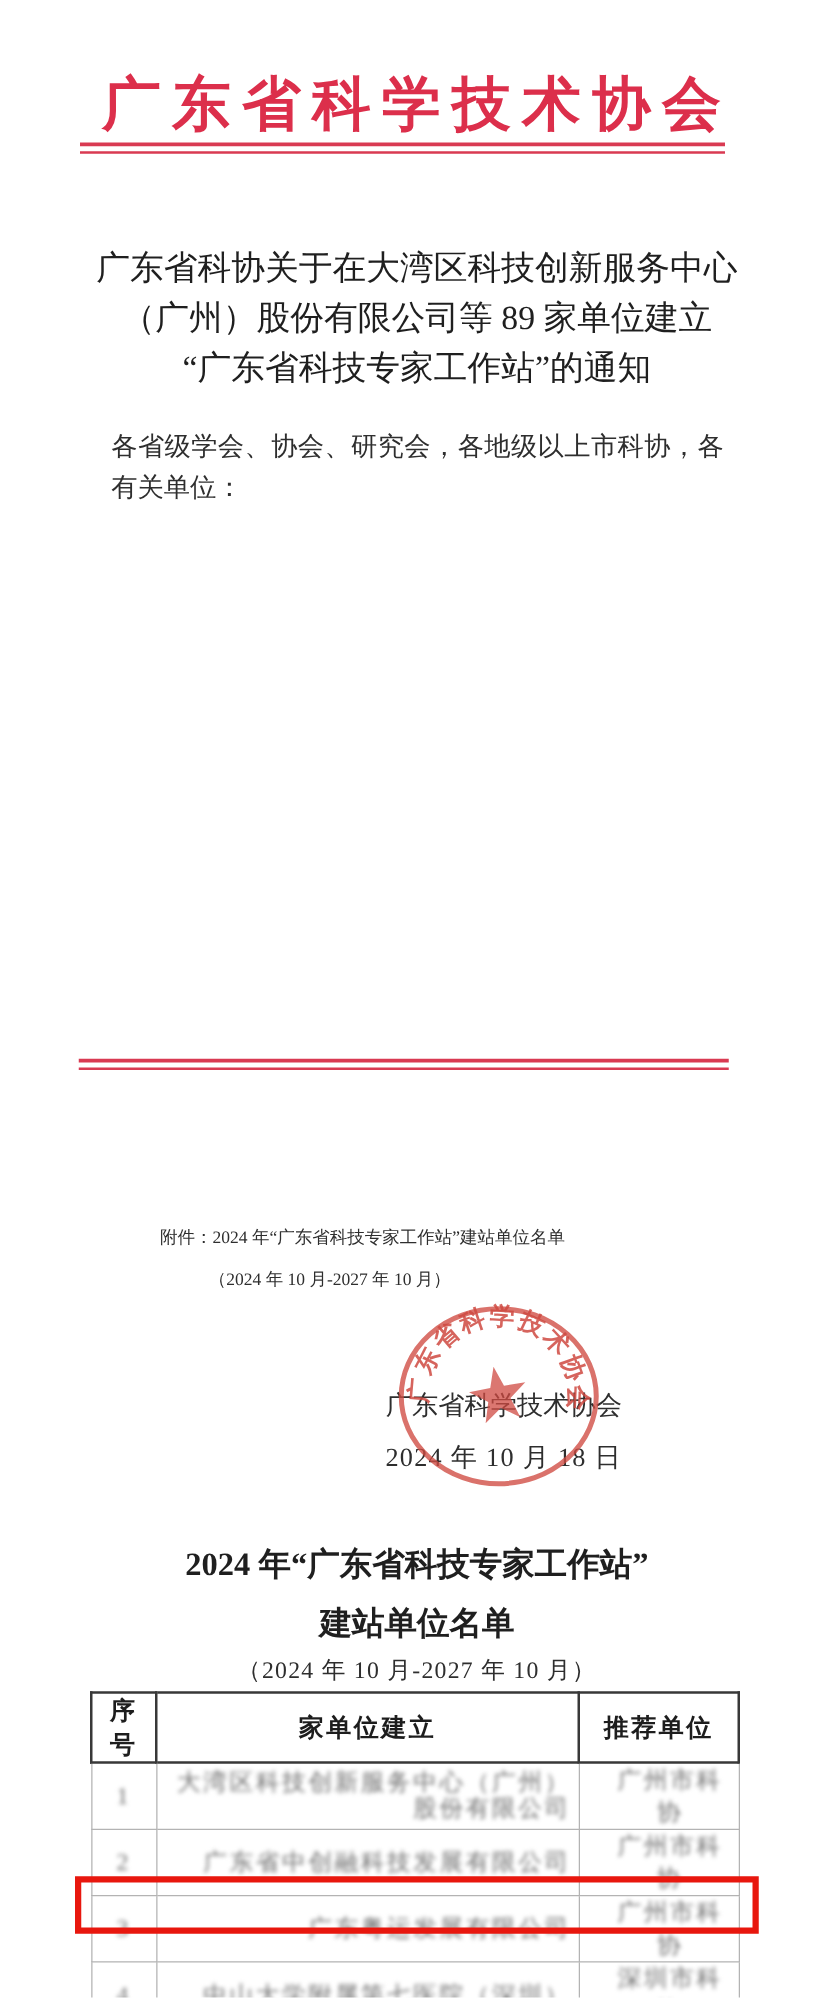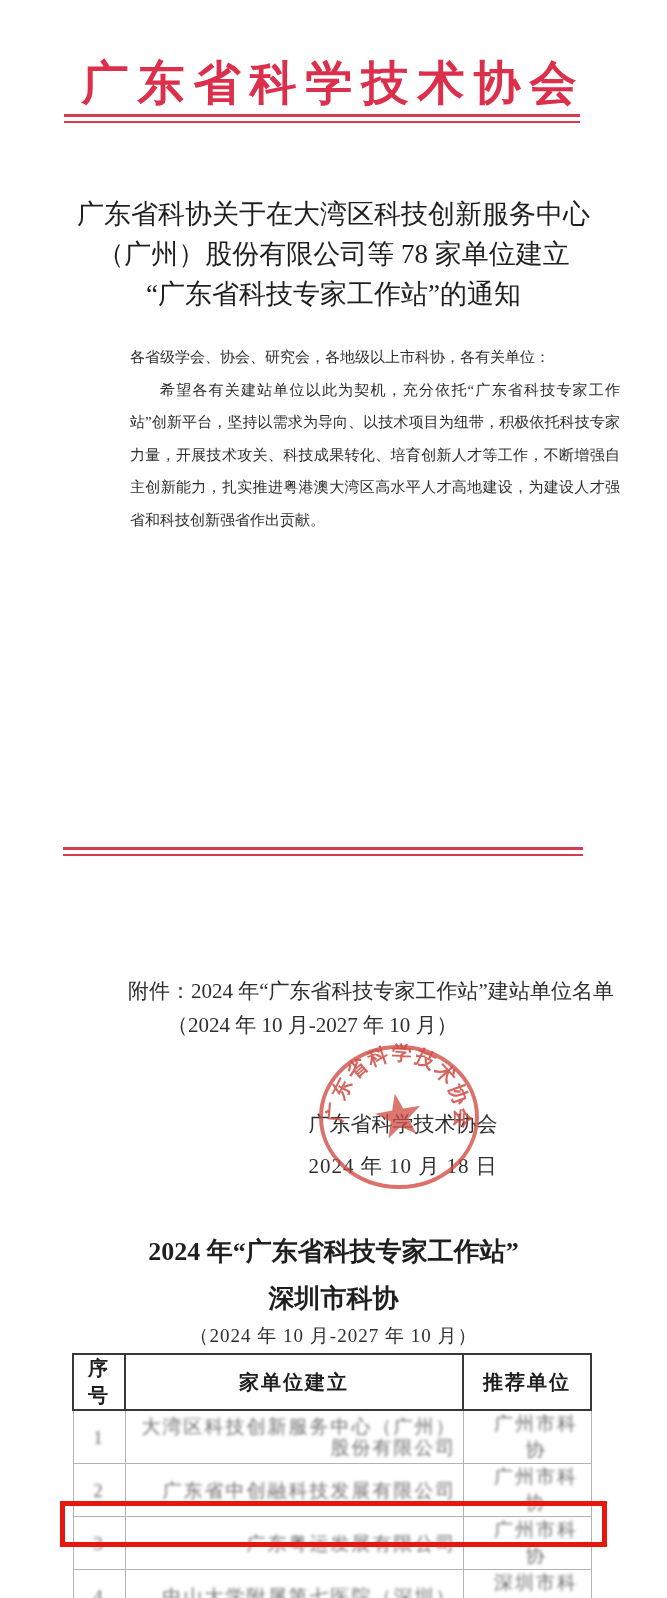--- a/index.html
+++ b/index.html
@@ -24,28 +24,28 @@
 
   
   .notice-title{
     top:194px;left:40px;width:587px;text-align:center;
     font-size:27px;font-weight:normal;line-height:40px;color:#1f1f1f;
   }
 
   
   .body-text{
     top:341px;left:89px;width:490px;
-    font-size:15px;line-height:32.6px;text-align:justify;color:#2e2e2e;margin-left:41px;
+    font-size:21px;line-height:32.6px;text-align:justify;color:#2e2e2e;
   }
   .body-text p{margin:0;}
   .body-text p.indent{text-indent:2em;}
 
   
   .attachment{
-    top:974px;left:128px;font-size:21px;line-height:34px;color:#2e2e2e;
+    top:974px;left:128px;font-size:14px;line-height:34px;color:#2e2e2e;
   }
   .attachment .line2{padding-left:39px;}
 
   
   .signature{
     top:1110px;left:278px;width:250px;text-align:center;
     font-size:21px;color:#2e2e2e;z-index:2;
   }
   .signature .sig-date{margin-top:14px;letter-spacing:1px;}
 
@@ -92,27 +92,26 @@
   }
 </style>
 </head>
 <body>
 
 <div class="abs letterhead-title">广东省科学技术协会</div>
 <div class="abs double-rule rule-top"></div>
 
 <div class="abs notice-title">
   <div>广东省科协关于在大湾区科技创新服务中心</div>
-  <div>（广州）股份有限公司等 78 家单位建立</div>
+  <div>（广州）股份有限公司等 89 家单位建立</div>
   <div>“广东省科技专家工作站”的通知</div>
 </div>
 
 <div class="abs body-text">
   <p>各省级学会、协会、研究会，各地级以上市科协，各有关单位：</p>
-  <p class="indent">希望各有关建站单位以此为契机，充分依托“广东省科技专家工作站”创新平台，坚持以需求为导向、以技术项目为纽带，积极依托科技专家力量，开展技术攻关、科技成果转化、培育创新人才等工作，不断增强自主创新能力，扎实推进粤港澳大湾区高水平人才高地建设，为建设人才强省和科技创新强省作出贡献。</p>
 </div>
 
 <div class="abs double-rule rule-mid"></div>
 
 <div class="abs attachment">
   <div class="line1">附件：2024 年“广东省科技专家工作站”建站单位名单</div>
   <div class="line2">（2024 年 10 月-2027 年 10 月）</div>
 </div>
 
 <div class="abs signature">
@@ -124,21 +123,21 @@
   <ellipse cx="101" cy="89" rx="78" ry="70" fill="none" stroke="#cf4a41" stroke-width="4" opacity="0.78"></ellipse>
   <path id="sealArc" d="M 44.9,98.9 A 57,57 0 1 1 157.1,98.9" fill="none"></path>
   <text font-size="20" fill="#cf4a41" opacity="0.85" letter-spacing="2" font-family="Liberation Serif, DejaVu Serif, serif" font-weight="bold">
     <textPath href="#sealArc" startOffset="4">广东省科学技术协会</textPath>
   </text>
   <polygon opacity="0.75" fill="#cf4a41" points="96.8,65.4 105.2,80.5 122.2,77.7 110.4,90.3 118.3,105.7 102.6,98.4 90.5,110.6 92.6,93.5 77.2,85.7 94.2,82.4"></polygon>
 </svg>
 
 <div class="abs annex-title">
   <div>2024 年“广东省科技专家工作站”</div>
-  <div>深圳市科协</div>
+  <div>建站单位名单</div>
 </div>
 <div class="abs annex-subtitle">（2024 年 10 月-2027 年 10 月）</div>
 
 <table class="abs units-table">
   <colgroup>
       <col style="width:52px">
       <col style="width:338px">
       <col style="width:128px">
     </colgroup>
   <thead>

